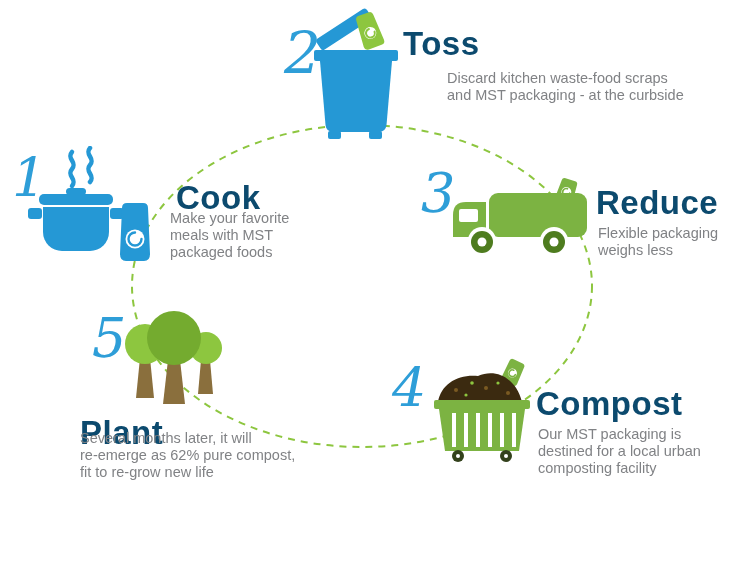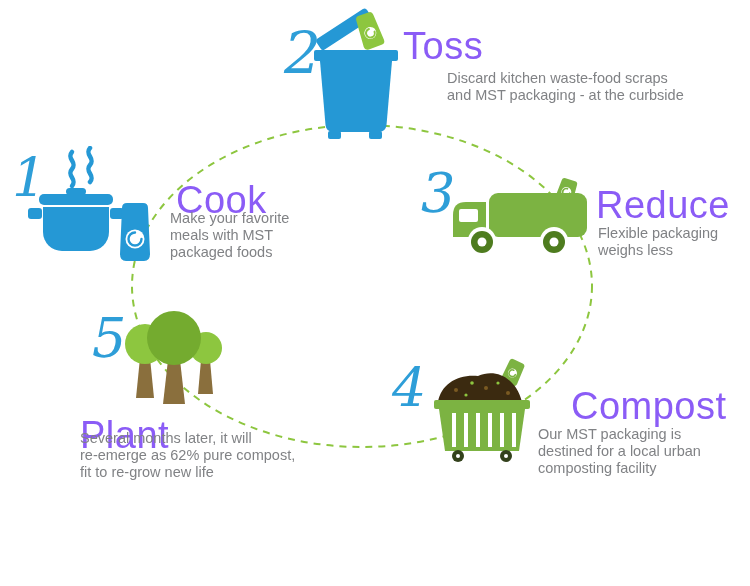--- a/index.html
+++ b/index.html
@@ -10,22 +10,22 @@
   .ring { position:absolute; left:0; top:0; z-index:0; }
   .icon { position:absolute; z-index:2; line-height:0; }
   .num {
     position:absolute; z-index:3;
     font-family:"DejaVu Serif", serif; font-style:italic;
     font-size:54px; line-height:1; color:#2e9ed8;
   }
   .num-toss { font-size:58px; }
   .step-title {
     position:absolute; z-index:3;
-    font-size:38px; line-height:1; letter-spacing:0.5px;
-    color:#8b5cf6; font-weight:400;
+    font-size:33px; line-height:1; letter-spacing:0.5px;
+    color:#0c4a6e; font-weight:700;
   }
   .step-desc {
     position:absolute; z-index:3;
     font-size:14.5px; line-height:17px; color:#808285;
     white-space:pre-line;
   }
   
   .toss-num     { left:284px; top:24px; }
   .toss-icon    { left:313px; top:4px; }
   .toss-title   { left:403px; top:27px; }
@@ -37,21 +37,21 @@
   .cook-title   { left:176px; top:181px; }
   .cook-desc    { left:170px; top:210px; width:170px; }
 
   .reduce-num   { left:421px; top:167px; }
   .reduce-icon  { left:451px; top:177px; }
   .reduce-title { left:596px; top:186px;text-align:right; }
   .reduce-desc  { left:598px; top:225px; width:170px; }
 
   .compost-num  { left:392px; top:362px; }
   .compost-icon { left:428px; top:358px; }
-  .compost-title{ left:536px; top:387px;margin-left:35px; }
+  .compost-title{ left:536px; top:387px; }
   .compost-desc { left:538px; top:426px; width:220px; }
 
   .plant-num    { left:92px;  top:312px; }
   .plant-icon   { left:119px; top:308px; }
   .plant-title  { left:80px;  top:416px; }
   .plant-desc   { left:80px;  top:430px; width:260px; }
 </style>
 </head>
 <body>
 

